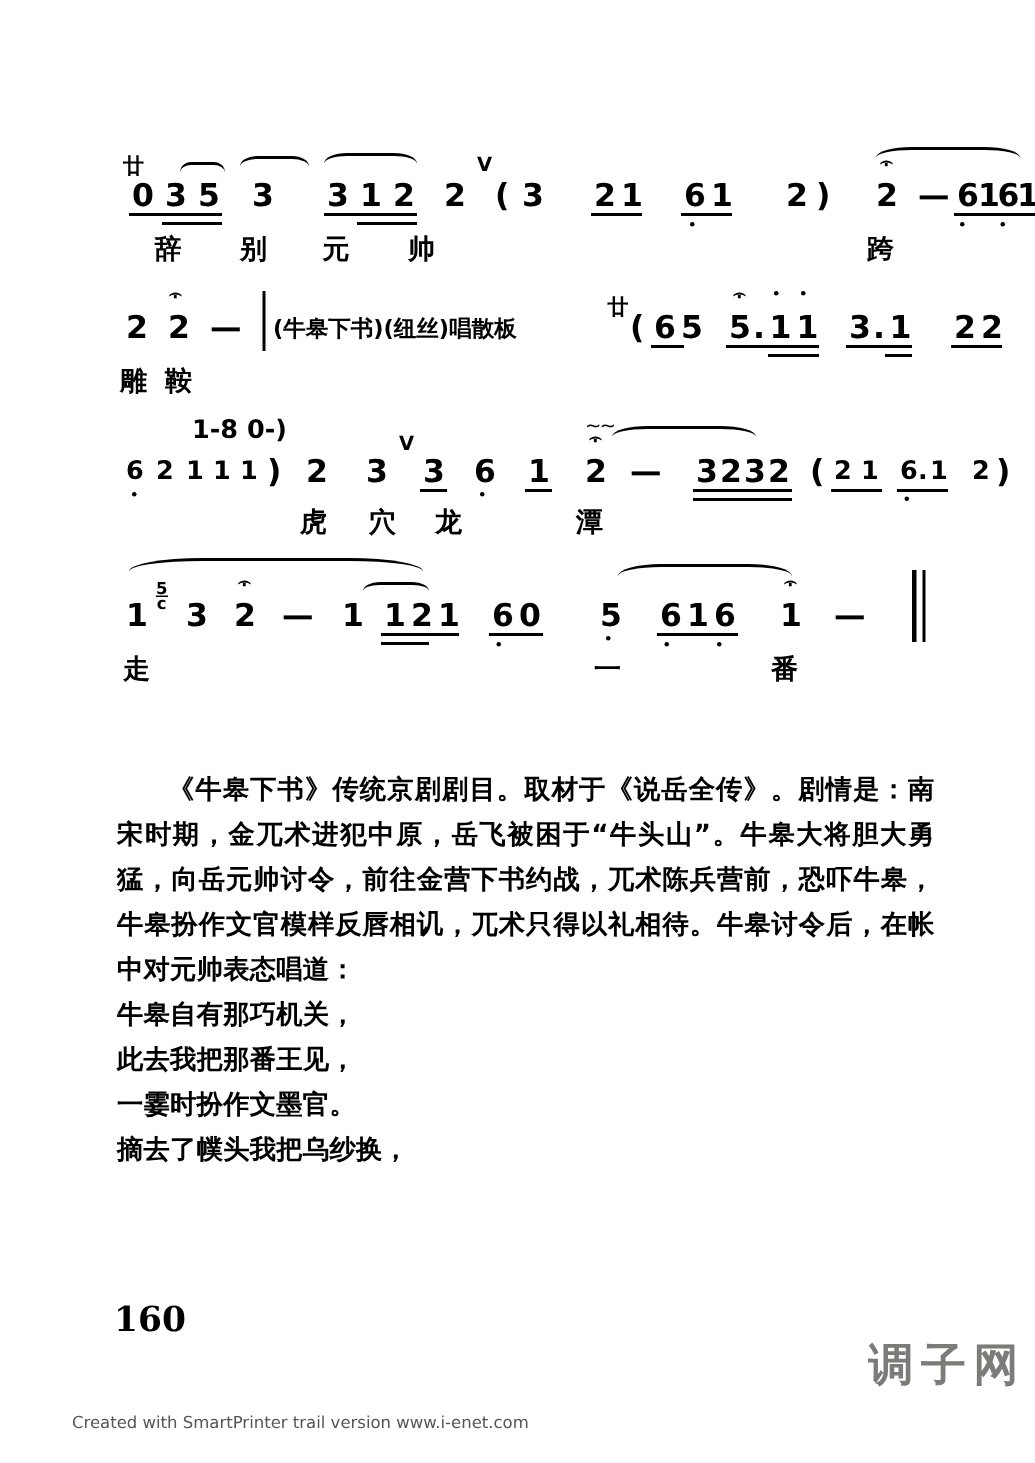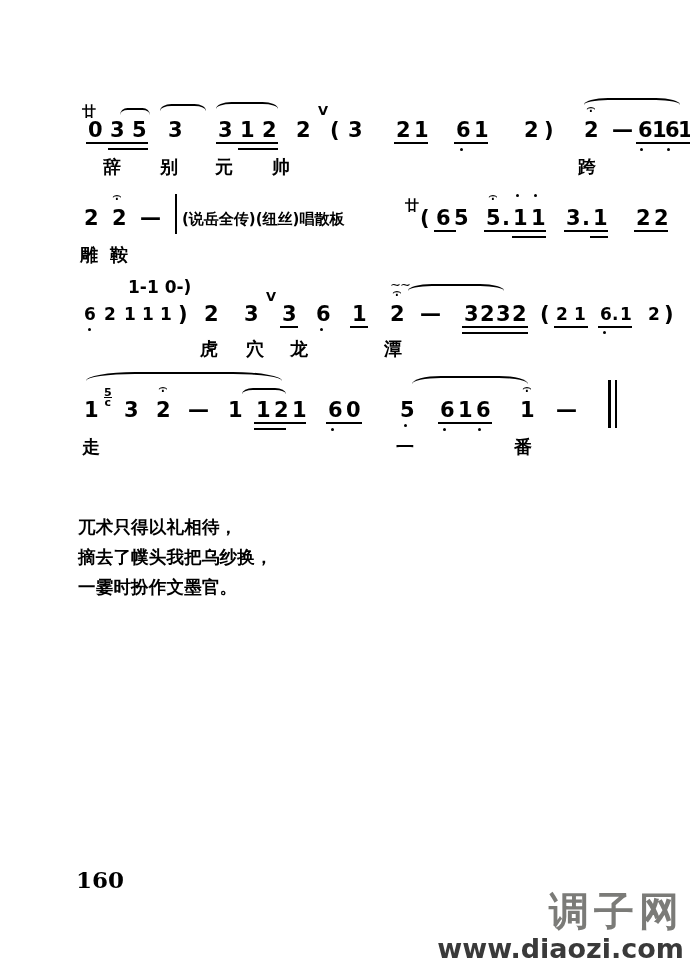--- a/index.html
+++ b/index.html
@@ -96,21 +96,21 @@
 
   .footer{
     position:absolute;left:48px;top:942px;
     font-family:"DejaVu Sans","Liberation Sans",sans-serif;
     font-size:11px;color:#555;
   }
 
   .wm{position:absolute;right:6px;top:888px;text-align:right;}
   .wm .wm-cn{
     font-family:"DejaVu Sans","Liberation Sans",sans-serif;
-    font-size:40px;font-weight:bold;color:#7b7b78;letter-spacing:5px;
+    font-size:30px;font-weight:bold;color:#7b7b78;letter-spacing:5px;
     line-height:46px;
   }
   .wm .wm-url{
     font-family:"DejaVu Sans","Liberation Sans",sans-serif;
     font-size:27px;font-weight:bold;color:#3a3a3a;line-height:30px;
     letter-spacing:0px;
   }
 </style>
 </head>
 <body>
@@ -177,21 +177,21 @@
   </div>
 
   <div class="score">
     <div class="note" style="left:84px;top:208px;">2</div>
     <div class="fermata" style="left:112px;top:192px;"></div>
     <div class="note" style="left:112px;top:208px;">2</div>
     <div class="dash" style="left:140px;top:208px;">—</div>
 
     <div class="bar" style="left:175px;top:194px;height:40px;"></div>
 
-    <div class="cn small" style="left:182px;top:212px;">(说岳全传)(纽丝)唱散板</div>
+    <div class="cn small" style="left:182px;top:212px;">(牛皋下书)(纽丝)唱散板</div>
 
     <div class="orn" style="left:405px;top:198px;">廿</div>
 
     <div class="paren" style="left:420px;top:208px;">(</div>
     <div class="note" style="left:436px;top:208px;">6</div>
     <div class="note" style="left:454px;top:208px;">5</div>
     <div class="beam" style="left:434px;top:230px;width:22px;"></div>
 
     <div class="fermata" style="left:488px;top:192px;"></div>
     <div class="note" style="left:486px;top:208px;">5</div>
@@ -211,21 +211,21 @@
 
     <div class="note" style="left:636px;top:208px;">2</div>
     <div class="note" style="left:654px;top:208px;">2</div>
     <div class="beam" style="left:634px;top:230px;width:34px;"></div>
 
     <div class="lyric" style="left:80px;top:246px;">雕</div>
     <div class="lyric" style="left:110px;top:246px;">鞍</div>
   </div>
 
   <div class="score">
-    <div class="note sm" style="left:128px;top:279px;">1-1 0-)</div>
+    <div class="note sm" style="left:128px;top:279px;">1-8 0-)</div>
 
     <div class="note sm" style="left:84px;top:306px;">6</div>
     <div class="odot" style="left:88px;top:328px;"></div>
     <div class="note sm" style="left:104px;top:306px;">2</div>
     <div class="note sm" style="left:124px;top:306px;">1</div>
     <div class="note sm" style="left:142px;top:306px;">1</div>
     <div class="note sm" style="left:160px;top:306px;">1</div>
     <div class="paren" style="left:178px;top:304px;">)</div>
 
     <div class="note" style="left:204px;top:304px;">2</div>
@@ -321,26 +321,28 @@
 
     <div class="dbar" style="left:608px;top:380px;height:48px;width:3px;"></div>
     <div class="dbar" style="left:615px;top:380px;height:48px;width:2px;"></div>
 
     <div class="lyric" style="left:82px;top:438px;">走</div>
     <div class="lyric" style="left:396px;top:438px;">一</div>
     <div class="lyric" style="left:514px;top:438px;">番</div>
   </div>
 
   <div class="prose">
-    <p class="verse">兀术只得以礼相待，</p>
+    <p class="indent">《牛皋下书》传统京剧剧目。取材于《说岳全传》。剧情是：南宋时期，金兀术进犯中原，岳飞被困于“牛头山”。牛皋大将胆大勇猛，向岳元帅讨令，前往金营下书约战，兀术陈兵营前，恐吓牛皋，牛皋扮作文官模样反唇相讥，兀术只得以礼相待。牛皋讨令后，在帐中对元帅表态唱道：</p>
+    <p class="verse">牛皋自有那巧机关，</p>
+    <p class="verse">此去我把那番王见，</p>
+    <p class="verse">一霎时扮作文墨官。</p>
     <p class="verse">摘去了幞头我把乌纱换，</p>
-    <p class="verse">一霎时扮作文墨官。</p>
   </div>
 
   <div class="pageno">160</div>
 
+  <div class="footer">Created with SmartPrinter trail version www.i-enet.com</div>
 
   <div class="wm">
     <div class="wm-cn">调子网</div>
-    <div class="wm-url">www.diaozi.com</div>
   </div>
 
 </div>
 
 </body></html>

